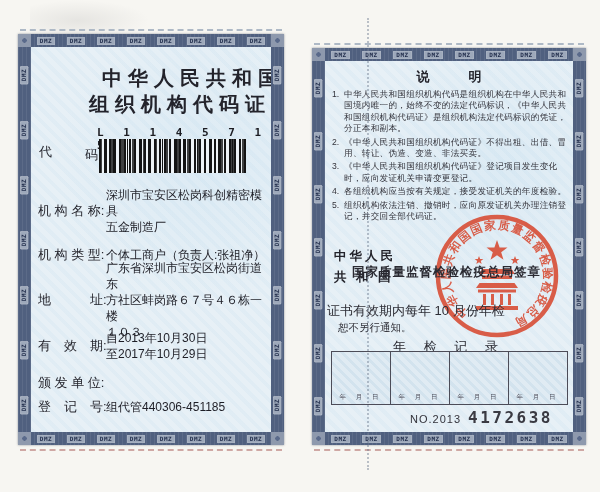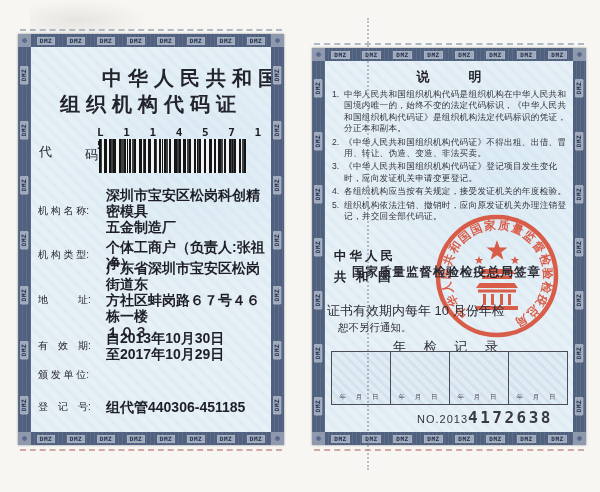--- a/index.html
+++ b/index.html
@@ -48,50 +48,50 @@
     background-image:
       repeating-linear-gradient(45deg, rgba(165,205,230,.10) 0 4px, transparent 4px 9px),
       radial-gradient(circle at 70% 30%, rgba(170,210,235,.18), transparent 45%);
     overflow:hidden;
   }
   
   .cert-title{
     position:absolute;left:0;width:100%;text-align:center;
     font-size:20px;font-weight:bold;letter-spacing:6px;color:#23232b;
   }
-  #title1{top:18px;padding-left:42px;} #title2{top:44px;}
+  #title1{top:18px;padding-left:42px;} #title2{top:44px;text-align:right;}
   .code-number{
     position:absolute;left:66px;top:79px;
     font-family:"DejaVu Sans Mono",monospace;font-size:11px;font-weight:bold;
     letter-spacing:6.5px;color:#1c1c22;
   }
   .code-label-l{position:absolute;left:8px;top:96px;font-size:13px;}
   .code-label-r{position:absolute;left:54px;top:99px;font-size:13px;}
   .barcode{
     position:absolute;left:68px;top:92px;width:147px;height:34px;
     background-color:#eef3f6;
     background-image:
       repeating-linear-gradient(90deg,#141414 0 2px,transparent 2px 5px),
       repeating-linear-gradient(90deg,#141414 0 1px,transparent 1px 7px),
       repeating-linear-gradient(90deg,rgba(20,20,20,.8) 0 3px,transparent 3px 11px);
   }
   .field-row{
     position:absolute;left:7px;right:4px;display:flex;align-items:center;
   }
   .field-label{
-    width:68px;flex:none;font-size:10px;color:#26262e;white-space:pre;
+    width:68px;flex:none;font-size:13px;color:#26262e;white-space:pre;
   }
   .field-value{
-    font-size:14px;line-height:16px;color:#1e1e26;white-space:pre-line;font-weight:bold;
+    font-size:12px;line-height:16px;color:#1e1e26;white-space:pre-line;
   }
   #row-name{top:146px;height:36px;}
   #row-type{top:196px;height:24px;}
   #row-address{top:228px;height:50px;}
   #row-validity{top:284px;height:30px;}
-  #row-issuer{top:316px;height:24px;}
+  #row-issuer{top:324px;height:24px;}
   #row-regno{top:348px;height:24px;}
   
   .notes-title{
     position:absolute;top:7px;left:0;width:100%;text-align:center;
     font-size:13px;font-weight:bold;color:#23232b;white-space:pre;
   }
   .notes-list{position:absolute;left:7px;right:3px;top:28px;}
   .note-row{display:flex;margin-bottom:2px;}
   .note-num{flex:none;width:12px;font-size:8.6px;line-height:11.4px;color:#33333b;}
   .note-text{font-size:8.6px;line-height:11.4px;color:#33333b;letter-spacing:.3px;}
@@ -117,21 +117,21 @@
   .annual-cell{
     flex:1;position:relative;border-right:1px solid #4c4c58;
     background-image:repeating-linear-gradient(45deg, rgba(150,190,215,.18) 0 3px, transparent 3px 7px);
   }
   .annual-cell:last-child{border-right:none;}
   .date-stub{
     position:absolute;bottom:2px;left:0;width:100%;text-align:center;
     font-size:6.5px;color:#4c4c58;letter-spacing:4px;white-space:pre;
   }
   .serial-row{
-    position:absolute;top:347px;right:20px;z-index:1;display:flex;align-items:baseline;
+    position:absolute;top:347px;right:20px;z-index:1;display:flex;align-items:baseline;gap:7px;
   }
   .serial-prefix{font-size:11px;color:#33333b;letter-spacing:1px;}
   .serial-number{
     font-size:16px;font-weight:bold;color:#3a3a42;letter-spacing:2.5px;
     font-family:"DejaVu Sans Mono",monospace;
   }
   .crease{
     position:absolute;left:367px;top:18px;height:452px;width:0;
     border-left:2px dotted rgba(110,125,145,.45);z-index:5;
   }

